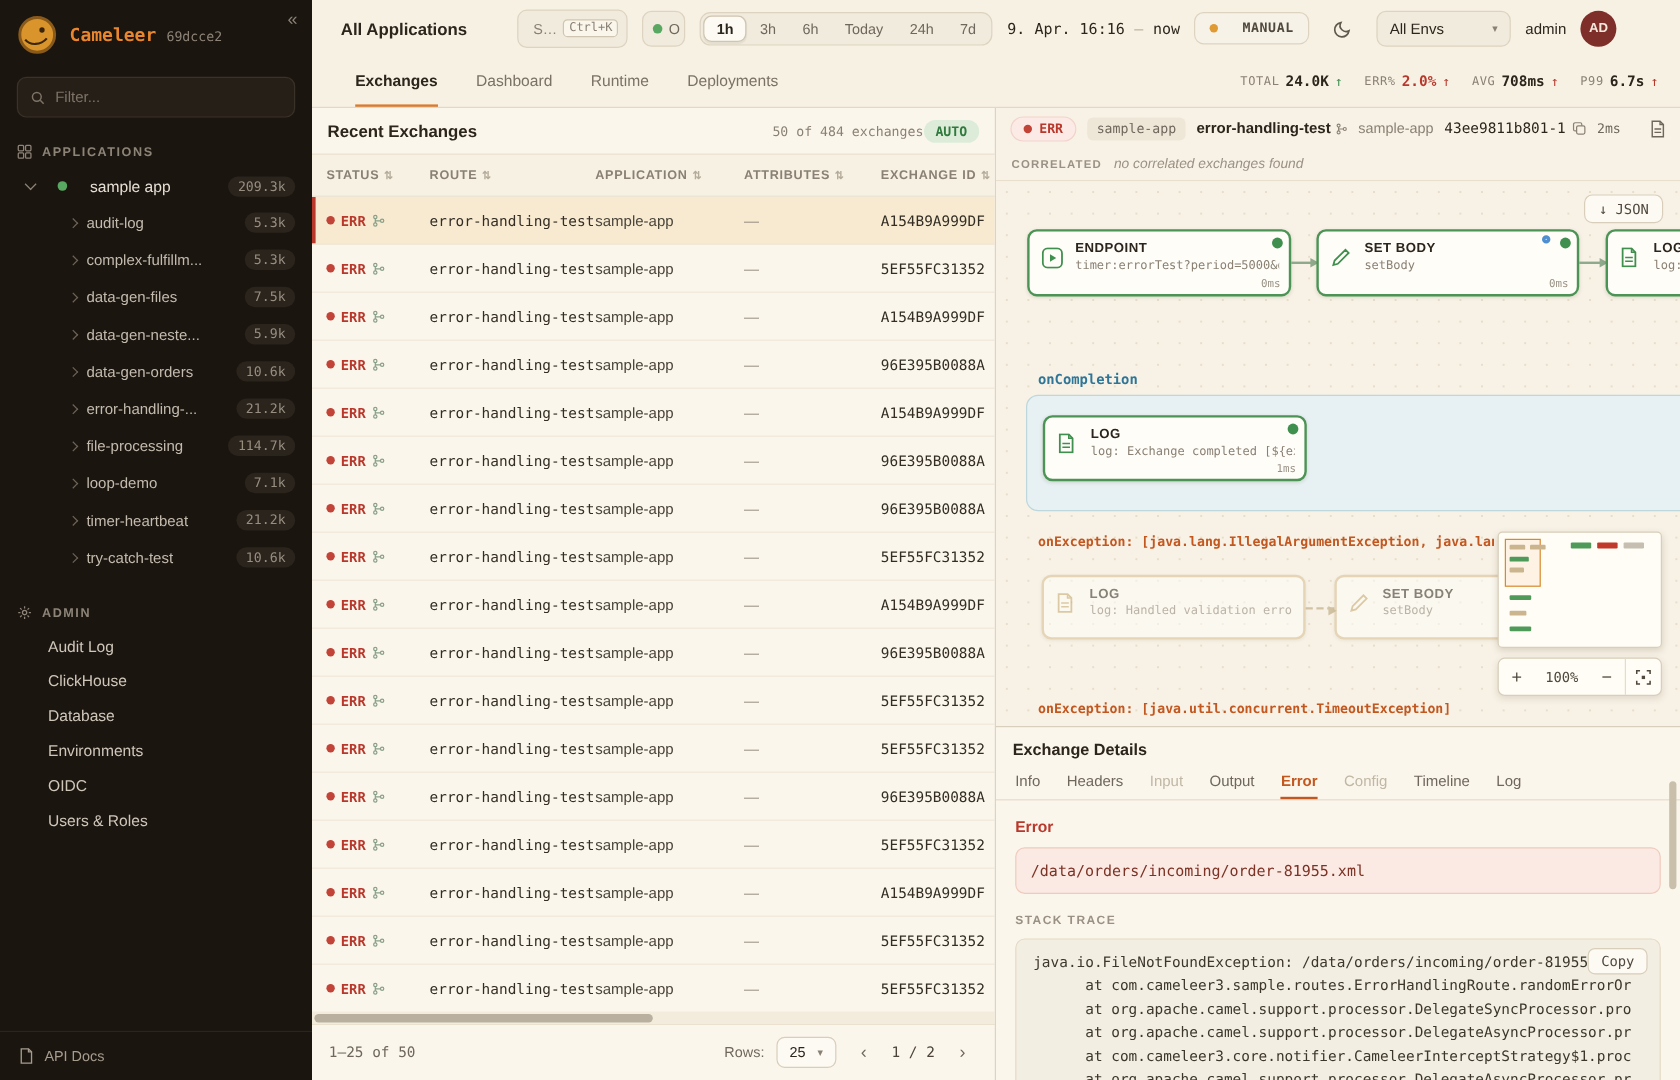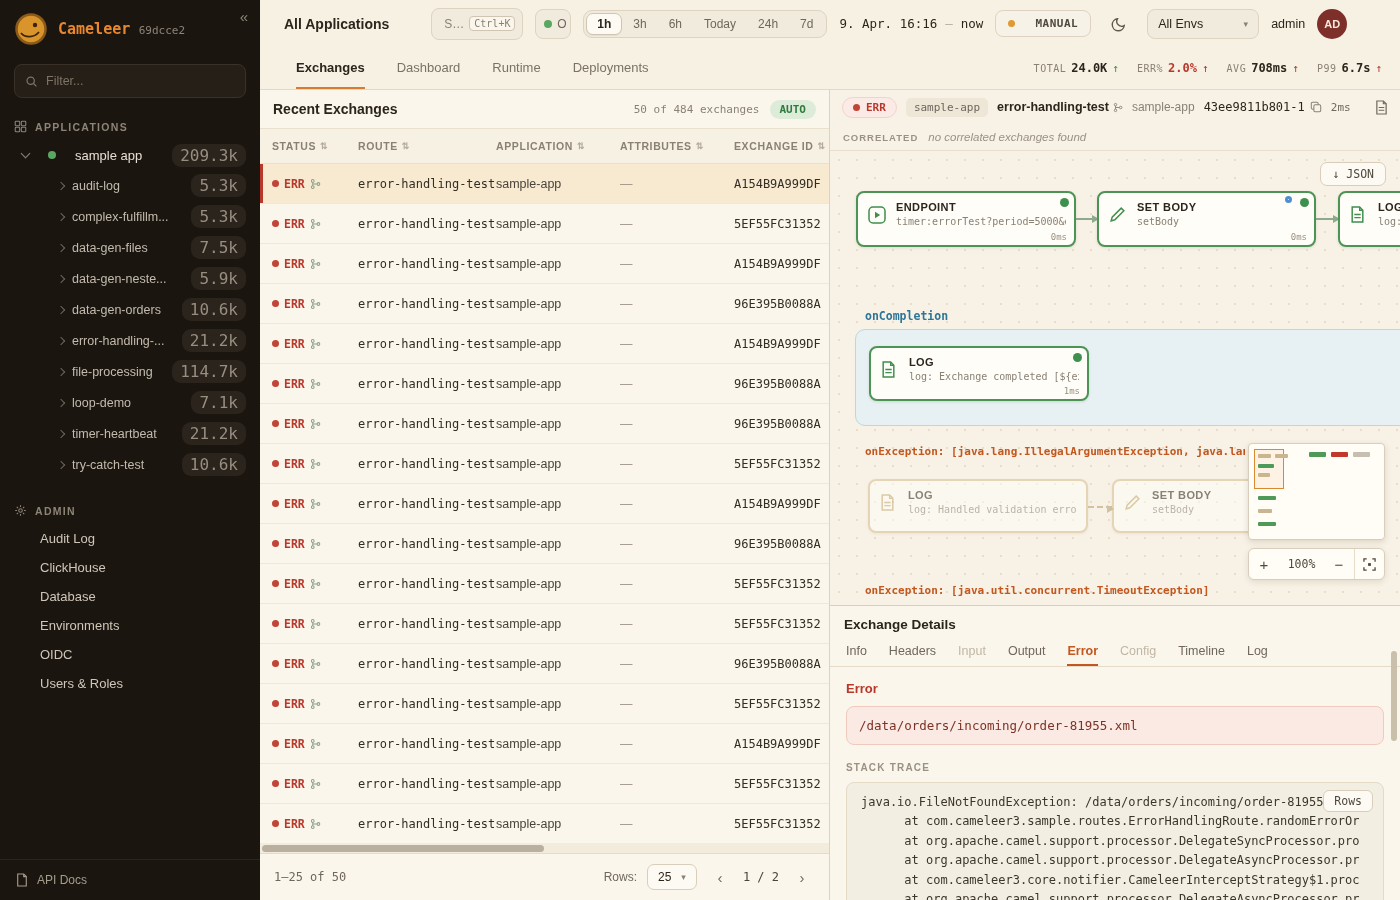--- a/index.html
+++ b/index.html
@@ -13,21 +13,21 @@
   .brand-ver { font-family:"DejaVu Sans Mono",monospace; font-size:11px; color:#8d8478; margin-left:4px; }
   .collapse { position:absolute; right:12px; top:8px; color:#8d8478; font-size:15px; cursor:pointer; }
   .sb-filter { margin:8px 14px 12px; background:#261f18; border:1px solid #3a3128; border-radius:8px; height:34px; display:flex; align-items:center; gap:8px; padding:0 10px; color:#7d7466; font-size:12.5px; }
   .sb-section { display:flex; align-items:center; gap:8px; padding:10px 14px 7px; color:#8d8478; font-size:10.5px; letter-spacing:1.3px; font-weight:bold; }
   .tree-parent { display:flex; align-items:center; gap:19px; padding:0 14px 0 22px; height:30px; font-size:13px; color:#e6dfd4; cursor:pointer; }
   .tree-child { display:flex; align-items:center; gap:8px; padding:0 14px 0 58px; height:31px; font-size:12.5px; color:#c3bbae; cursor:pointer; }
   .chev-down { width:7px; height:7px; border-right:1.5px solid #8d8478; border-bottom:1.5px solid #8d8478; transform:rotate(45deg); margin-top:-4px; flex-shrink:0; }
   .chev-right { width:6px; height:6px; border-right:1.5px solid #6e6558; border-bottom:1.5px solid #6e6558; transform:rotate(-45deg); flex-shrink:0; }
   .dot-green { width:8px; height:8px; border-radius:50%; background:#59a861; flex-shrink:0; }
   .tname { flex:1; white-space:nowrap; overflow:hidden; }
-  .count { font-family:"DejaVu Sans Mono",monospace; font-size:16px; color:#978e80; background:#2b241d; padding:2px 8px; border-radius:9px; flex-shrink:0; }
+  .count { font-family:"DejaVu Sans Mono",monospace; font-size:11px; color:#978e80; background:#2b241d; padding:2px 8px; border-radius:9px; flex-shrink:0; }
   .admin-item { padding:0 14px 0 40px; height:29px; display:flex; align-items:center; font-size:13px; color:#cfc6ba; cursor:pointer; }
   .sb-spacer { flex:1; }
   .sb-footer { border-top:1px solid #2c251d; padding:13px 16px; display:flex; gap:9px; align-items:center; font-size:12px; color:#a59c8e; cursor:pointer; }
 
   
   .main { flex:1; display:flex; flex-direction:column; min-width:0; }
 
   .topbar { height:47px; display:flex; align-items:center; gap:12px; padding:0 14px 0 24px; flex-shrink:0; }
   .tb-title { font-size:14px; font-weight:bold; white-space:nowrap; }
   .search { width:92px; height:32px; background:#f1ebdd; border:1px solid #ddd3c0; border-radius:8px; display:flex; align-items:center; gap:5px; padding:0 7px; color:#8a8174; margin-left:30px; cursor:text; }
@@ -58,21 +58,21 @@
   .stat .val { font-size:12px; font-weight:bold; color:#2b251c; }
   .stat .arr { font-size:11px; color:#8a8174; }
   .val.neg { color:#b8382c; } .arr.neg { color:#b8382c; } .arr.pos { color:#3f8f4f; }
 
   .content { flex:1; display:flex; min-height:0; }
 
   
   .exchanges { width:570px; flex-shrink:0; background:#fbf6ec; border-right:1px solid #ddd3c0; display:flex; flex-direction:column; }
   .ex-head { height:38px; display:flex; align-items:center; padding:0 13px; flex-shrink:0; }
   .ex-head h2 { font-size:14px; }
-  .ex-head .hrt { margin-left:auto; display:flex; align-items:center; gap:10px; }
+  .ex-head .hrt { margin-left:auto; display:flex; align-items:center; }
   .ex-count { font-family:"DejaVu Sans Mono",monospace; font-size:11px; color:#8a8174; }
   .auto-badge { background:#dcecd9; color:#2f7a3d; font-family:"DejaVu Sans Mono",monospace; font-size:11px; font-weight:bold; padding:3px 10px; border-radius:11px; }
   .tbl-head { height:36px; display:flex; align-items:center; padding-left:12px; background:#f7f1e4; border-top:1px solid #eae0cf; border-bottom:1px solid #eae0cf; flex-shrink:0; }
   .th { display:flex; align-items:center; gap:4px; font-size:10.5px; font-weight:bold; letter-spacing:.6px; color:#8a8174; }
   .sort-ic { color:#b5ab9a; font-size:9px; }
   .c-status { width:86px; flex-shrink:0; }
   .c-route { width:138px; flex-shrink:0; }
   .c-app { width:124px; flex-shrink:0; }
   .c-attr { width:114px; flex-shrink:0; }
   .c-id { flex:1; overflow:hidden; white-space:nowrap; }
@@ -840,21 +840,21 @@
             <span class="dtab active">Error</span>
             <span class="dtab disabled">Config</span>
             <span class="dtab">Timeline</span>
             <span class="dtab">Log</span>
         </div>
         <div class="dt-body">
           <div class="err-h">Error</div>
           <div class="err-box">/data/orders/incoming/order-81955.xml</div>
           <div class="st-label">STACK TRACE</div>
           <div class="code">
-            <span class="copy-btn">Rows</span>
+            <span class="copy-btn">Copy</span>
             <div class="st-line">java.io.FileNotFoundException: /data/orders/incoming/order-81955</div>
               <div class="st-line">      at com.cameleer3.sample.routes.ErrorHandlingRoute.randomErrorOr</div>
               <div class="st-line">      at org.apache.camel.support.processor.DelegateSyncProcessor.pro</div>
               <div class="st-line">      at org.apache.camel.support.processor.DelegateAsyncProcessor.pr</div>
               <div class="st-line">      at com.cameleer3.core.notifier.CameleerInterceptStrategy$1.proc</div>
               <div class="st-line">      at org.apache.camel.support.processor.DelegateAsyncProcessor.pr</div>
           </div>
         </div>
         <div class="vscroll"></div>
       </section>

